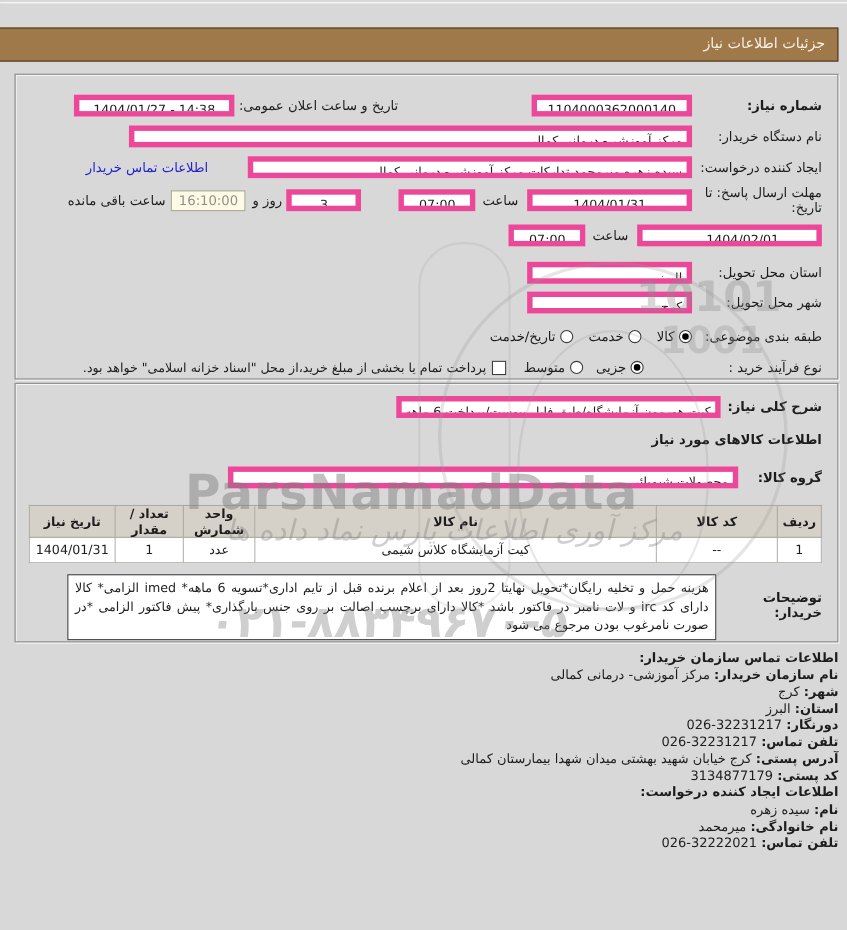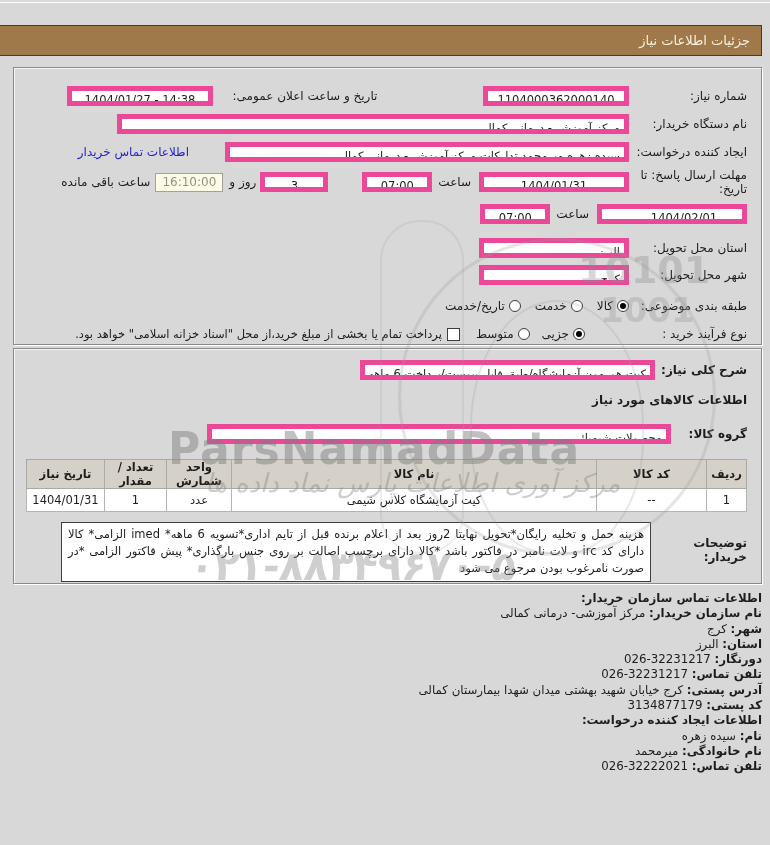--- a/index.html
+++ b/index.html
@@ -94,23 +94,23 @@
 </head>
 <body>
 
 <div class="topline"></div>
 
 <div class="title-bar">جزئیات اطلاعات نیاز</div>
 
 <div class="group" id="sec1">
 
   <div class="row" style="height:28px;">
-    <div class="lbl" style="width:118px;">شماره نیاز:</div>
+    <div class="lbl" style="width:118px;font-weight:bold;">شماره نیاز:</div>
     <div class="input center ltr" style="width:146px;">1104000362000140</div>
-    <div class="lbl" style="width:176px;margin-right:90px;text-align:center;">تاریخ و ساعت اعلان عمومی:</div>
+    <div class="lbl" style="width:176px;margin-right:90px;text-align:left;">تاریخ و ساعت اعلان عمومی:</div>
     <div class="input center ltr" style="width:146px;margin-right:4px;">1404/01/27 - 14:38</div>
   </div>
 
   <div class="row" style="height:28px;">
     <div class="lbl" style="width:118px;">نام دستگاه خریدار:</div>
     <div class="input" style="width:512px;">مرکز آموزشی- درمانی کمالی</div>
   </div>
 
   <div class="row" style="height:28px;">
     <div class="lbl" style="width:118px;">ایجاد کننده درخواست:</div>
@@ -123,21 +123,21 @@
     <div class="input center ltr" style="width:150px;">1404/01/31</div>
     <div class="lbl" style="margin-right:8px;">ساعت</div>
     <div class="input center ltr" style="width:70px;margin-right:6px;">07:00</div>
     <div class="input center ltr" style="width:68px;margin-right:34px;">3</div>
     <div class="lbl" style="margin-right:4px;">روز و</div>
     <div class="timebox" style="margin-right:6px;">16:10:00</div>
     <div class="lbl" style="margin-right:5px;">ساعت باقی مانده</div>
   </div>
 
   <div class="row" style="height:32px;">
-    <div class="input center ltr" style="width:150px;padding-left:28px;">1404/02/01</div>
+    <div class="input center ltr" style="width:168px;padding-left:28px;">1404/02/01</div>
     <div class="lbl" style="margin-right:8px;">ساعت</div>
     <div class="input center ltr" style="width:70px;margin-right:6px;">07:00</div>
   </div>
 
   <div class="row" style="height:28px;margin-top:4px;">
     <div class="lbl" style="width:118px;">استان محل تحویل:</div>
     <div class="input" style="width:150px;">البرز</div>
   </div>
 
   <div class="row" style="height:26px;">

